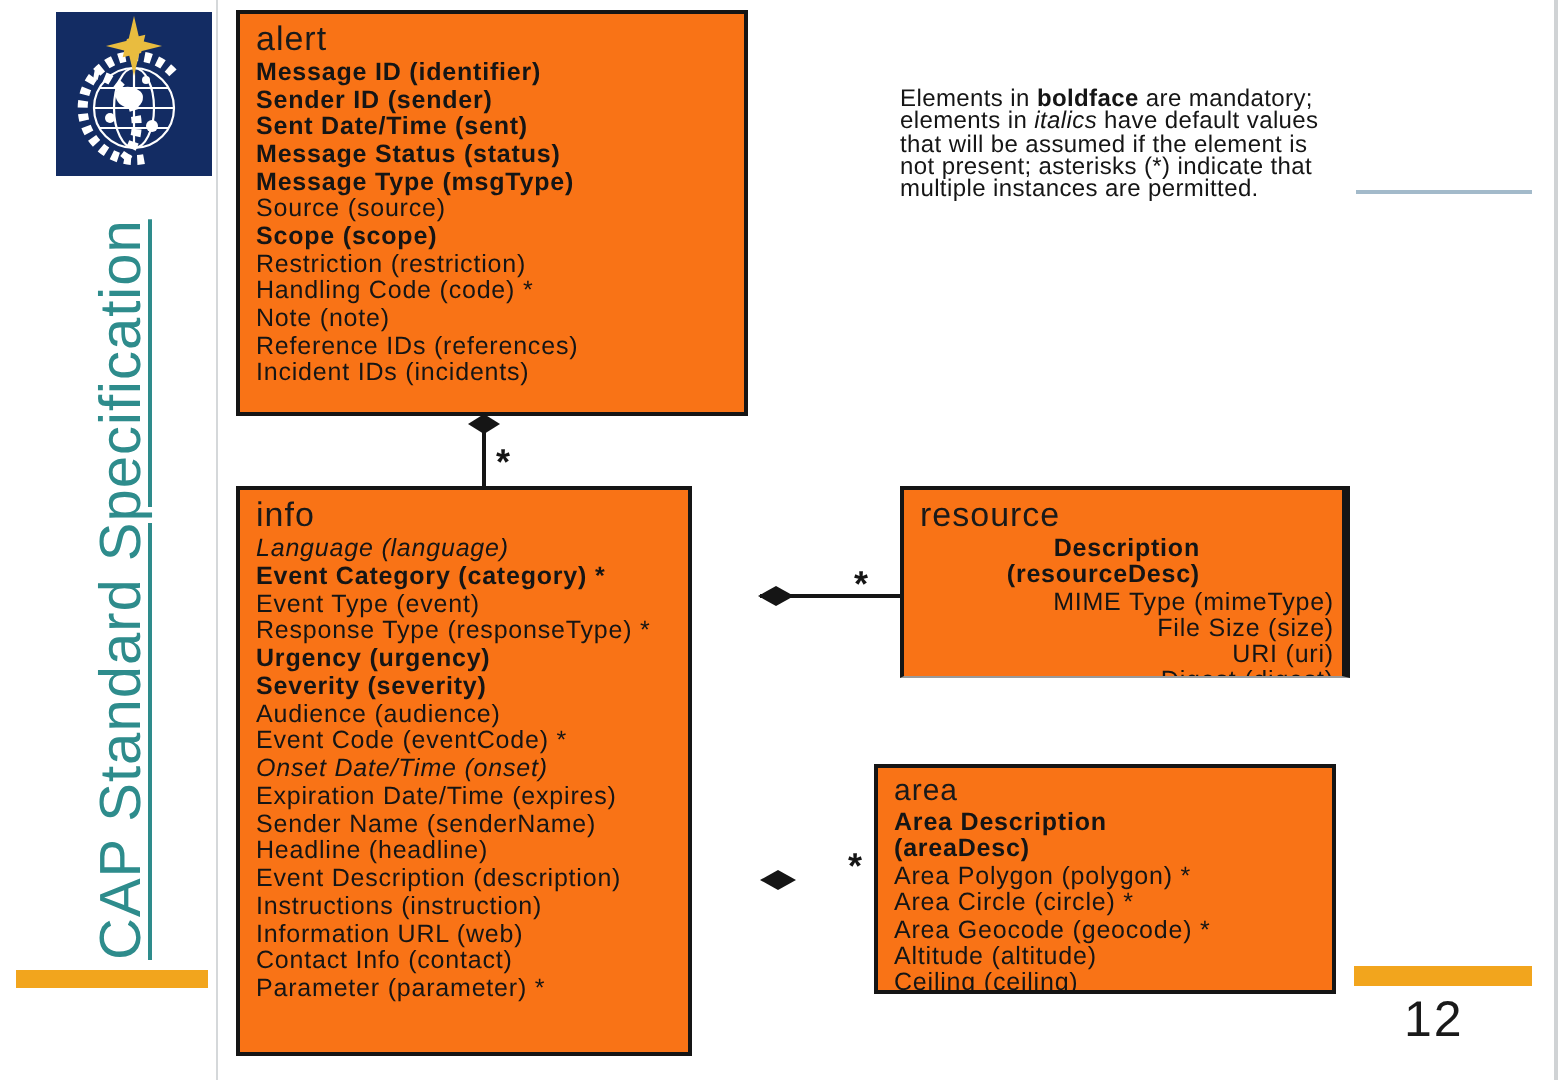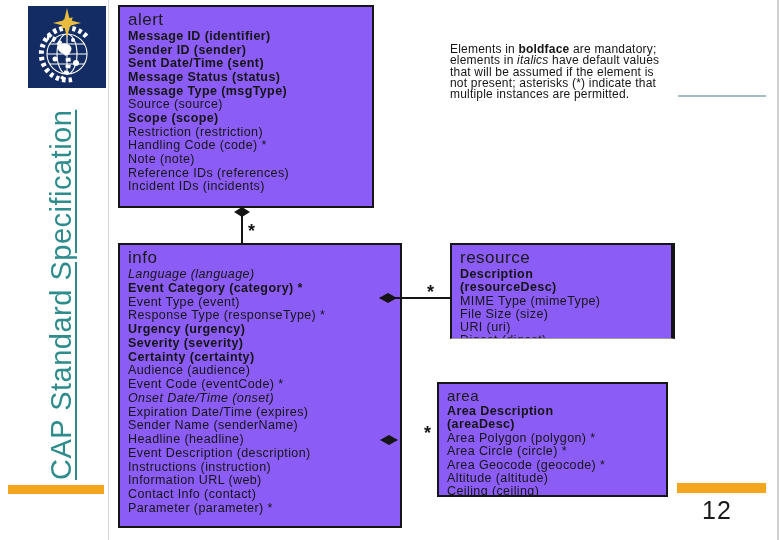--- a/index.html
+++ b/index.html
@@ -37,36 +37,36 @@
   .pagenum{position:absolute;left:702px;top:496px;font-size:25px;letter-spacing:1px;color:#1a1a1a;}
 
   .note{
     position:absolute;left:450px;top:44px;width:222px;
     font-size:12px;line-height:11.3px;letter-spacing:0.2px;color:#151515;
   }
   .note .bold{font-weight:bold;}
   .note .italic{font-style:italic;}
 
   .box{
-    position:absolute;background:#8b5cf6;border:2px solid #151515;
+    position:absolute;background:#f97316;border:2px solid #151515;
     box-sizing:border-box;padding:2px 4px 0 8px;overflow:hidden;
   }
   #box-alert{left:118px;top:5px;width:256px;height:203px;}
-  #box-info{left:118px;top:243px;width:284px;height:285px;}
+  #box-info{left:118px;top:243px;width:228px;height:285px;}
   #box-resource{left:450px;top:243px;width:225px;height:96px;border-right-width:4px;border-bottom-color:#9a9a9a;border-bottom-width:1px;}
   #box-area{left:437px;top:382px;width:231px;height:115px;}
 
   .box-title{font-size:17px;line-height:21px;letter-spacing:0.5px;color:#1a1a1a;}
   #box-area .box-title{font-size:15px;line-height:19px;}
   .box-title.underlined{text-underline-offset:2px;}
 
   .field{font-size:12.5px;letter-spacing:0.4px;white-space:nowrap;color:#151515;}
   #box-alert .field{line-height:13.65px;}
   #box-info .field{line-height:13.75px;}
-  #box-resource .field{line-height:13.3px;}
+  #box-resource .field{line-height:13.3px;text-align:right;}
   #box-area .field{line-height:13.4px;}
   .field.bold{font-weight:bold;}
   .field.italic{font-style:italic;}
   #box-resource .field.bold{white-space:normal;max-width:140px;}
   #box-area .field.bold{white-space:normal;max-width:150px;}
 
   .conn-v{position:absolute;width:2px;background:#151515;}
   .conn-h{position:absolute;height:2px;background:#151515;}
   .diamond{position:absolute;background:#151515;clip-path:polygon(0 50%,50% 0,100% 50%,50% 100%);}
   .mult{position:absolute;font-size:18px;font-weight:bold;line-height:1;color:#151515;}
@@ -138,21 +138,20 @@
     <div class="field regular">Incident IDs (incidents)</div>
   </div>
 <div class="box" id="box-info">
     <div class="box-title">info</div>
     <div class="field italic">Language (language)</div>
     <div class="field bold">Event Category (category) *</div>
     <div class="field regular">Event Type (event)</div>
     <div class="field regular">Response Type (responseType) *</div>
     <div class="field bold">Urgency (urgency)</div>
     <div class="field bold">Severity (severity)</div>
-    <div class="field bold">Certainty (certainty)</div>
     <div class="field regular">Audience (audience)</div>
     <div class="field regular">Event Code (eventCode) *</div>
     <div class="field italic">Onset Date/Time (onset)</div>
     <div class="field regular">Expiration Date/Time (expires)</div>
     <div class="field regular">Sender Name (senderName)</div>
     <div class="field regular">Headline (headline)</div>
     <div class="field regular">Event Description (description)</div>
     <div class="field regular">Instructions (instruction)</div>
     <div class="field regular">Information URL (web)</div>
     <div class="field regular">Contact Info (contact)</div>

